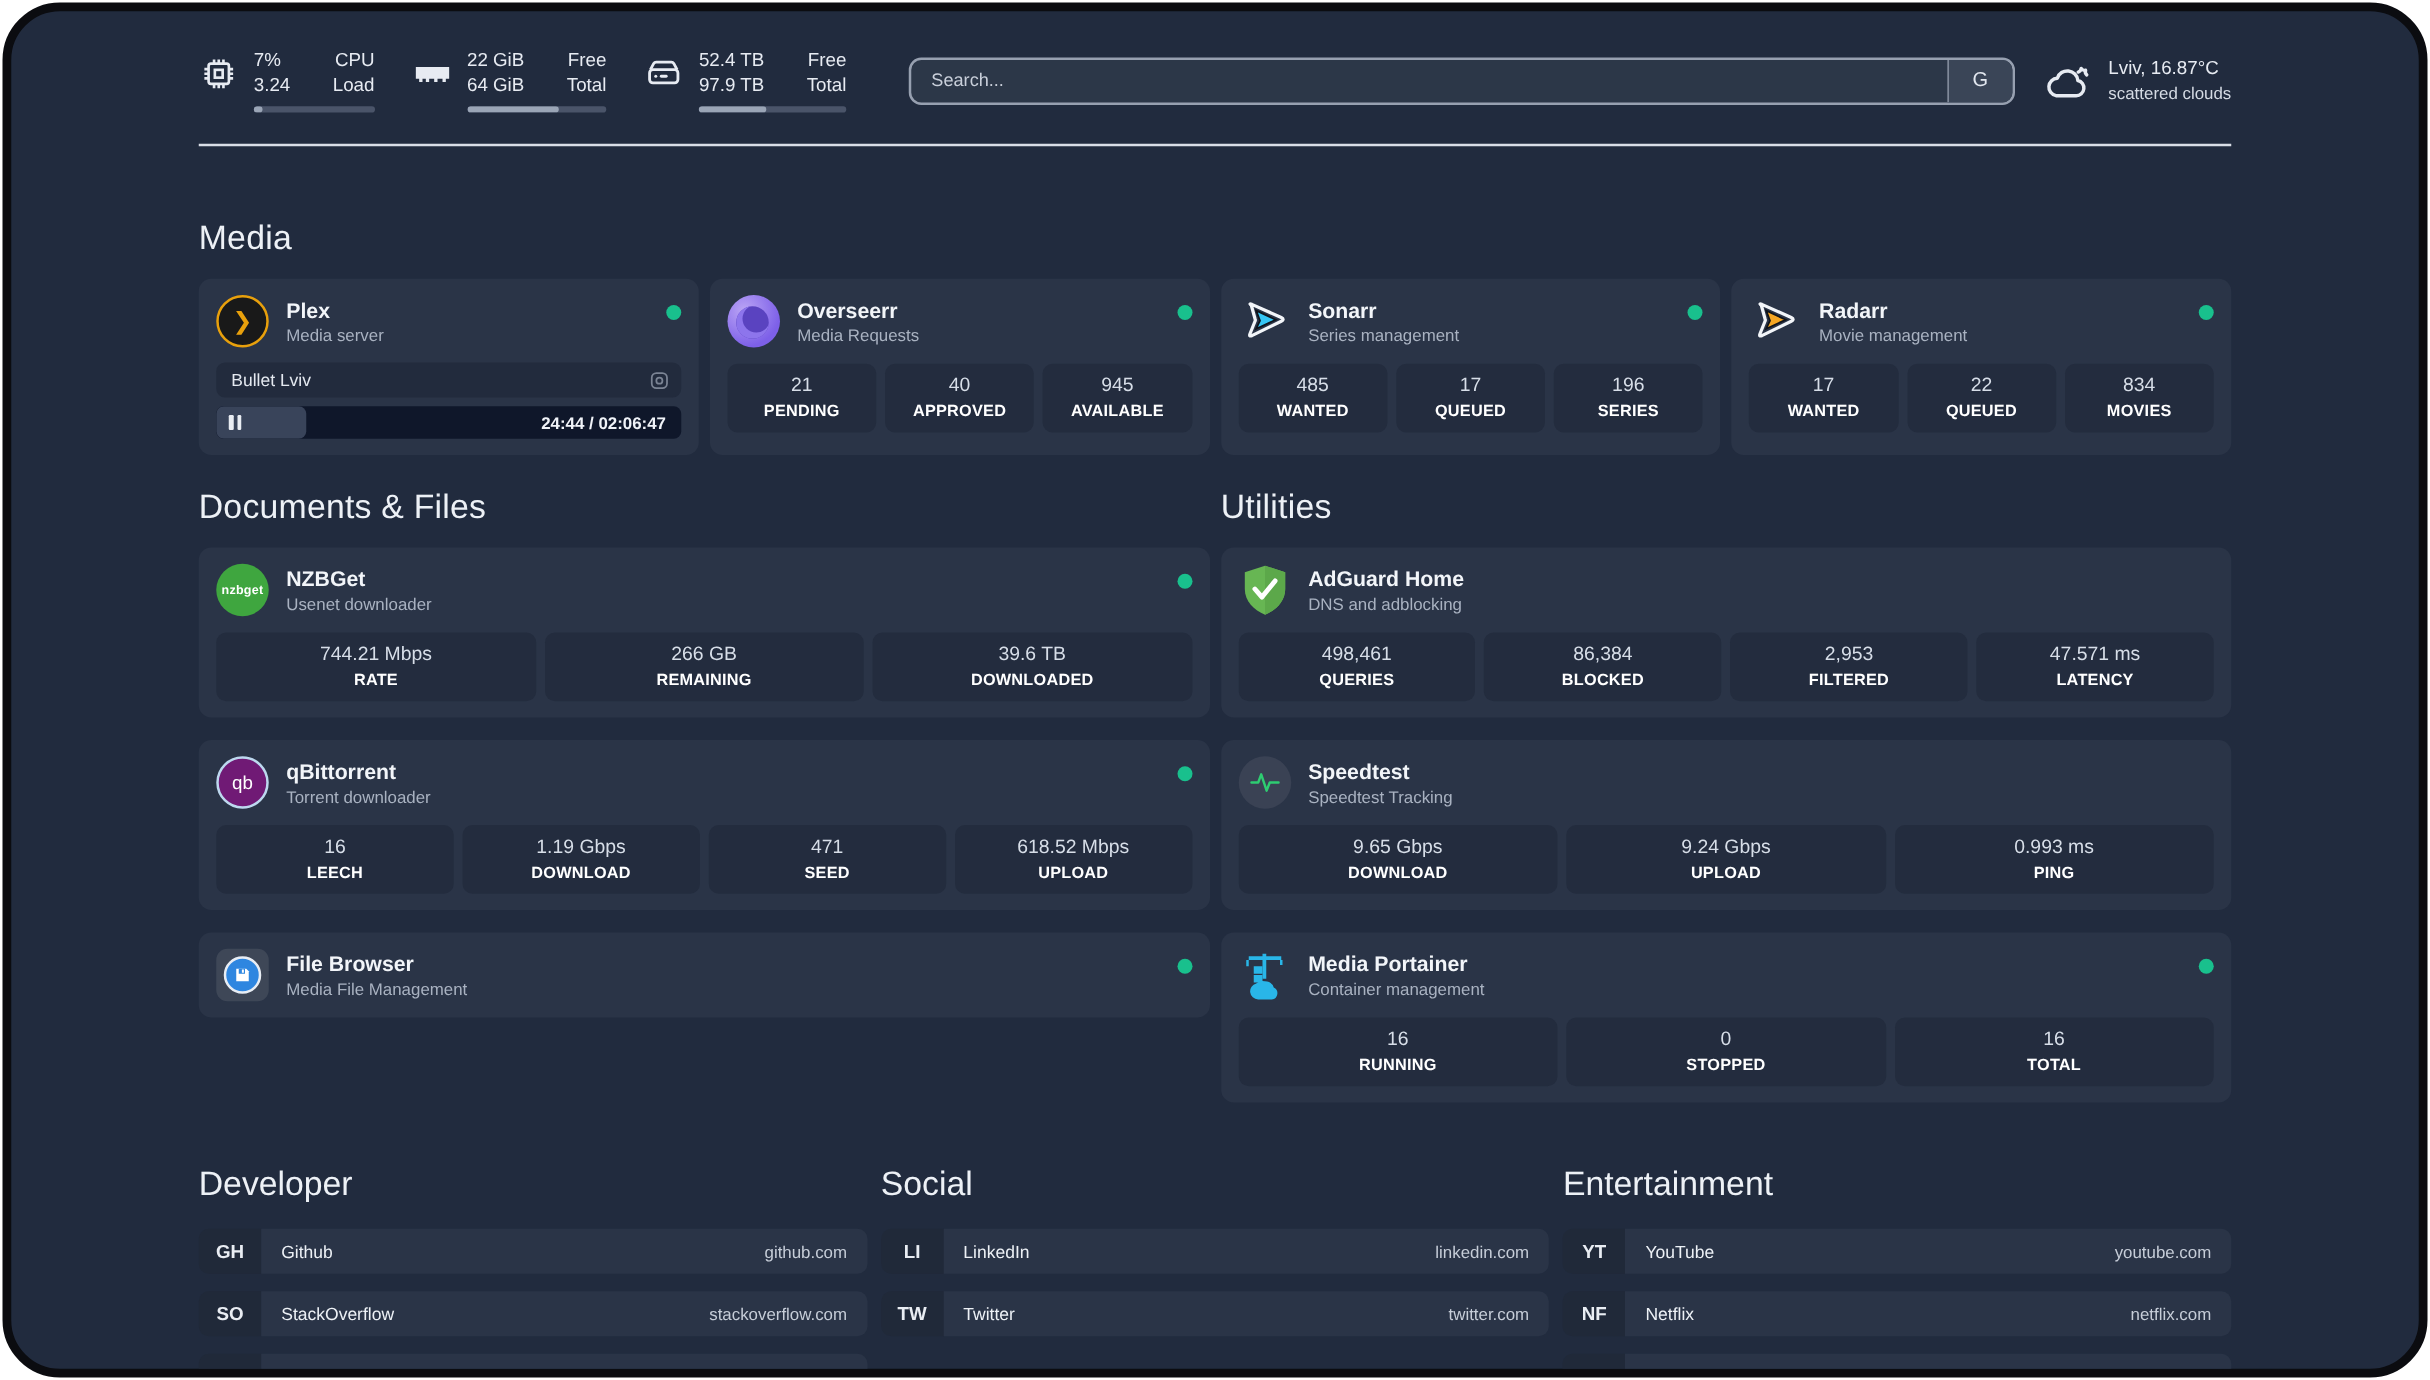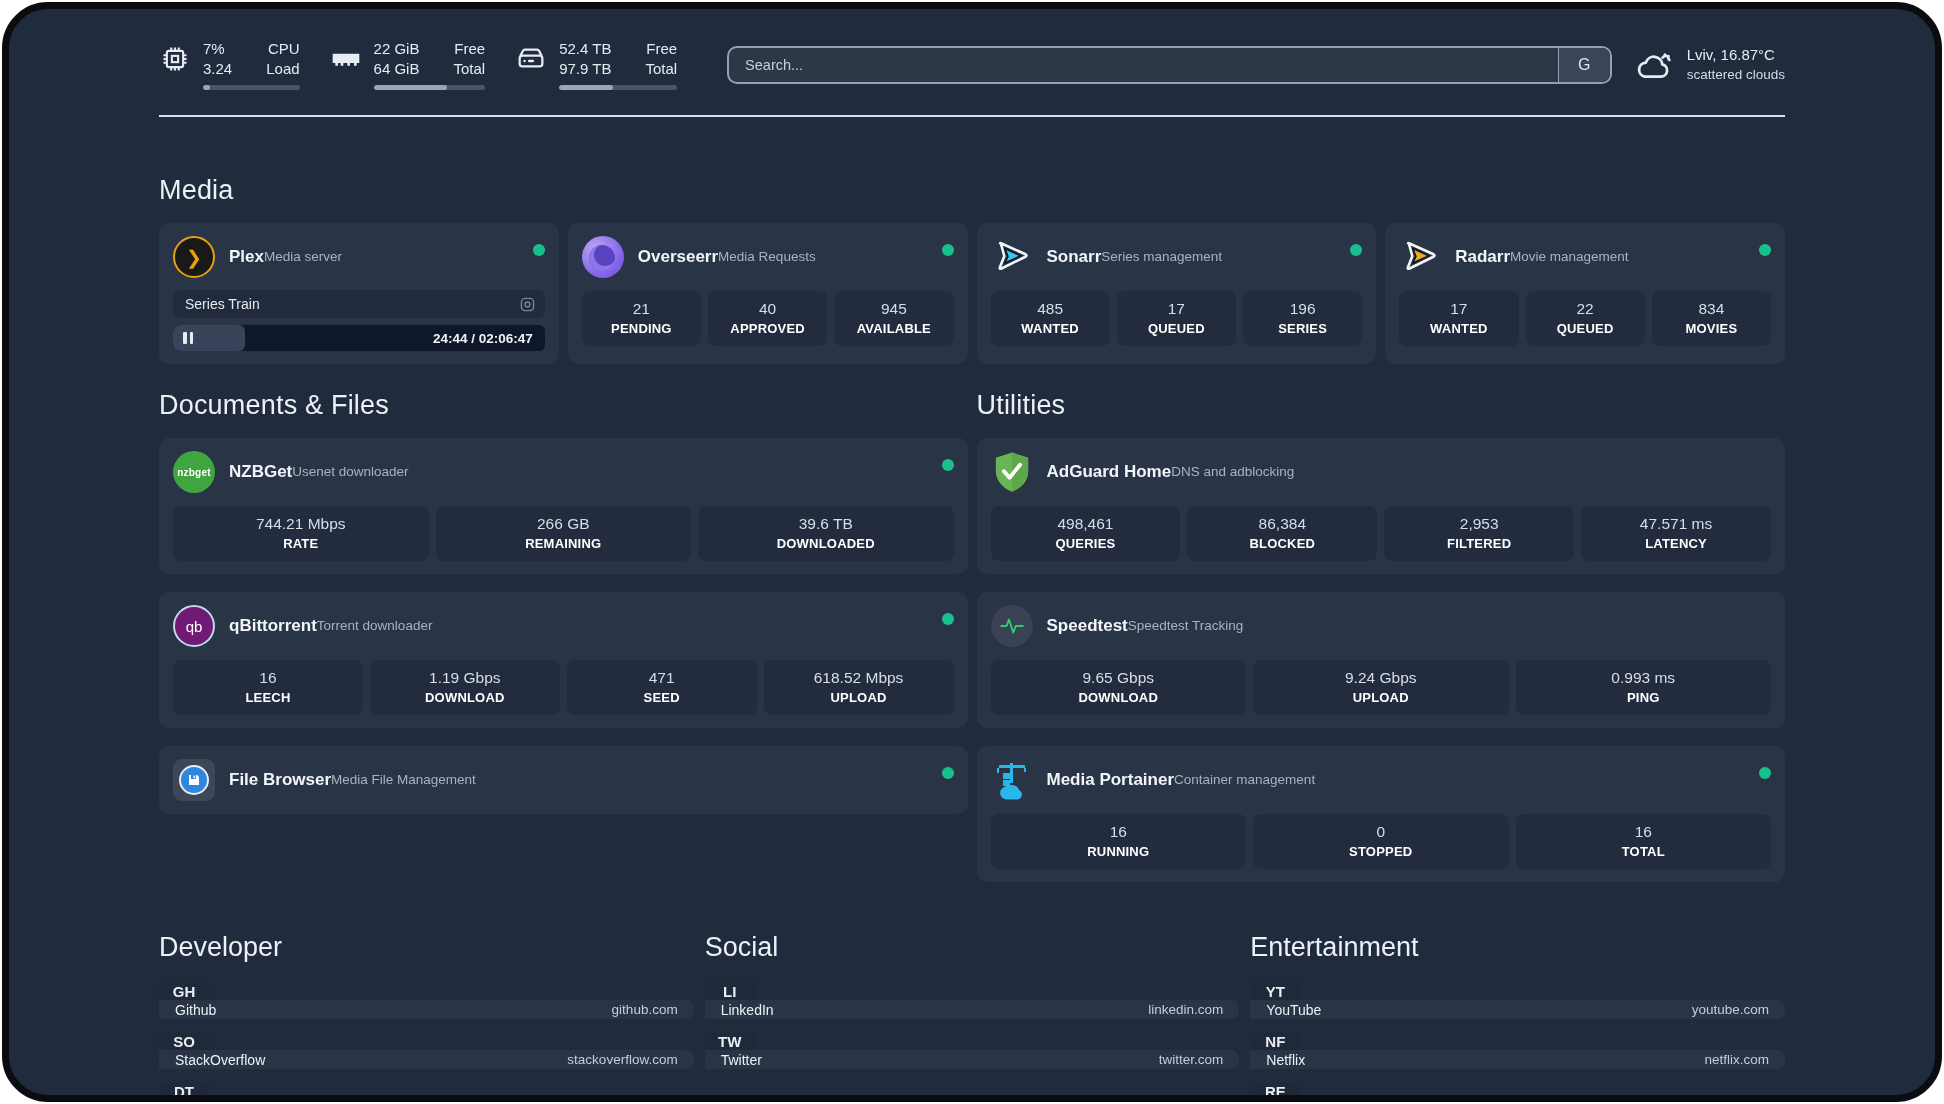--- a/index.html
+++ b/index.html
@@ -40,21 +40,21 @@
   .media-title { margin-top:58px; }
   .media-grid { display:grid; grid-template-columns:repeat(4,1fr); gap:9px; margin-top:17px; }
   .twocol { display:grid; grid-template-columns:1fr 1fr; gap:9px; margin-top:17px; }
   .col-stack { display:flex; flex-direction:column; gap:18px; }
   .sub-titles { display:grid; grid-template-columns:1fr 1fr; gap:9px; margin-top:26px; }
 
   
   .card { background:#2A3447; border-radius:10px; padding:13px 14px; }
   .card-head { display:flex; align-items:center; gap:14px; }
   .app-icon { width:42px; height:42px; flex:0 0 auto; display:flex; align-items:center; justify-content:center; }
-  .head-text { display:flex; flex-direction:row; }
+  .head-text { display:flex; flex-direction:column; }
   .app-title { font-size:17px; font-weight:600; color:#F2F5F9; }
   .app-sub { font-size:13.5px; color:#A9B2C1; margin-top:2px; }
   .status-dot { width:12px; height:12px; border-radius:50%; margin-left:auto; align-self:flex-start; margin-top:8px; }
   .tiles { display:flex; gap:7px; margin-top:13px; }
   .tile { flex:1; background:#232C3E; border-radius:8px; text-align:center; padding:9px 4px 10px; }
   .tile .val { font-size:15.5px; color:#D7DEE8; }
   .tile .lab { font-size:13px; font-weight:700; color:#FFFFFF; margin-top:3px; letter-spacing:.2px; }
 
   
   .np-row { margin-top:12px; background:#222B3D; border-radius:7px; padding:6px 10px 6px 12px;
@@ -78,21 +78,21 @@
   .qbit-circle { background:#701a75; border:2px solid #BDD8EF; color:#fff; font-size:15px; font-weight:400; }
   .speed-circle { background:#3A4254; }
   .fb-square { width:42px; height:42px; border-radius:9px; background:#3E4757; display:flex; align-items:center; justify-content:center; }
   .fb-inner { width:30px; height:30px; border-radius:50%; background:#2E86E0; border:2px solid #E8EDF4;
     display:flex; align-items:center; justify-content:center; }
 
   
   .bookmarks { display:grid; grid-template-columns:repeat(3,1fr); gap:11px; margin-top:50px; padding-bottom:46px; }
   .bm-title { font-size:27px; font-weight:500; color:#EDF1F6; }
   .bm-rows { display:flex; flex-direction:column; gap:14px; margin-top:20px; }
-  .bm-row { display:flex; height:36px; cursor:pointer;flex-direction:column; }
+  .bm-row { display:flex; height:36px; cursor:pointer; }
   .bm-abbr { width:50px; background:#202939; border-radius:8px 0 0 8px; display:flex; align-items:center;
     justify-content:center; font-size:15px; font-weight:600; color:#E9EDF3; }
   .bm-bar { flex:1; background:#2A3447; border-radius:0 8px 8px 0; display:flex; align-items:center;
     padding:0 16px; }
   .bm-name { font-size:14px; color:#EDF1F6; }
   .bm-url { margin-left:auto; font-size:13.5px; color:#C6CDD8; }
 
   svg { display:block; }
 </style>
 </head>
@@ -207,21 +207,21 @@
     <div class="card">
       <div class="card-head">
         <span class="circle-icon plex-circle">❯</span>
         <div class="head-text">
           <span class="app-title">Plex</span>
           <span class="app-sub">Media server</span>
         </div>
         <span class="status-dot" style="background:#19C08D"></span>
       </div>
       <div class="np-row">
-        <span>Series Train</span>
+        <span>Bullet Lviv</span>
         <span class="np-icon">
           <svg width="15" height="15" viewBox="0 0 16 16" fill="none" stroke="#99A2B2" stroke-width="1.5">
             <rect x="1.5" y="1.5" width="13" height="13" rx="4"></rect>
             <circle cx="8" cy="8" r="2.6"></circle>
           </svg>
         </span>
       </div>
       <div class="player-track">
         <div class="player-fill" style="width: 19.5%;"></div>
         <span class="pause-btn">

